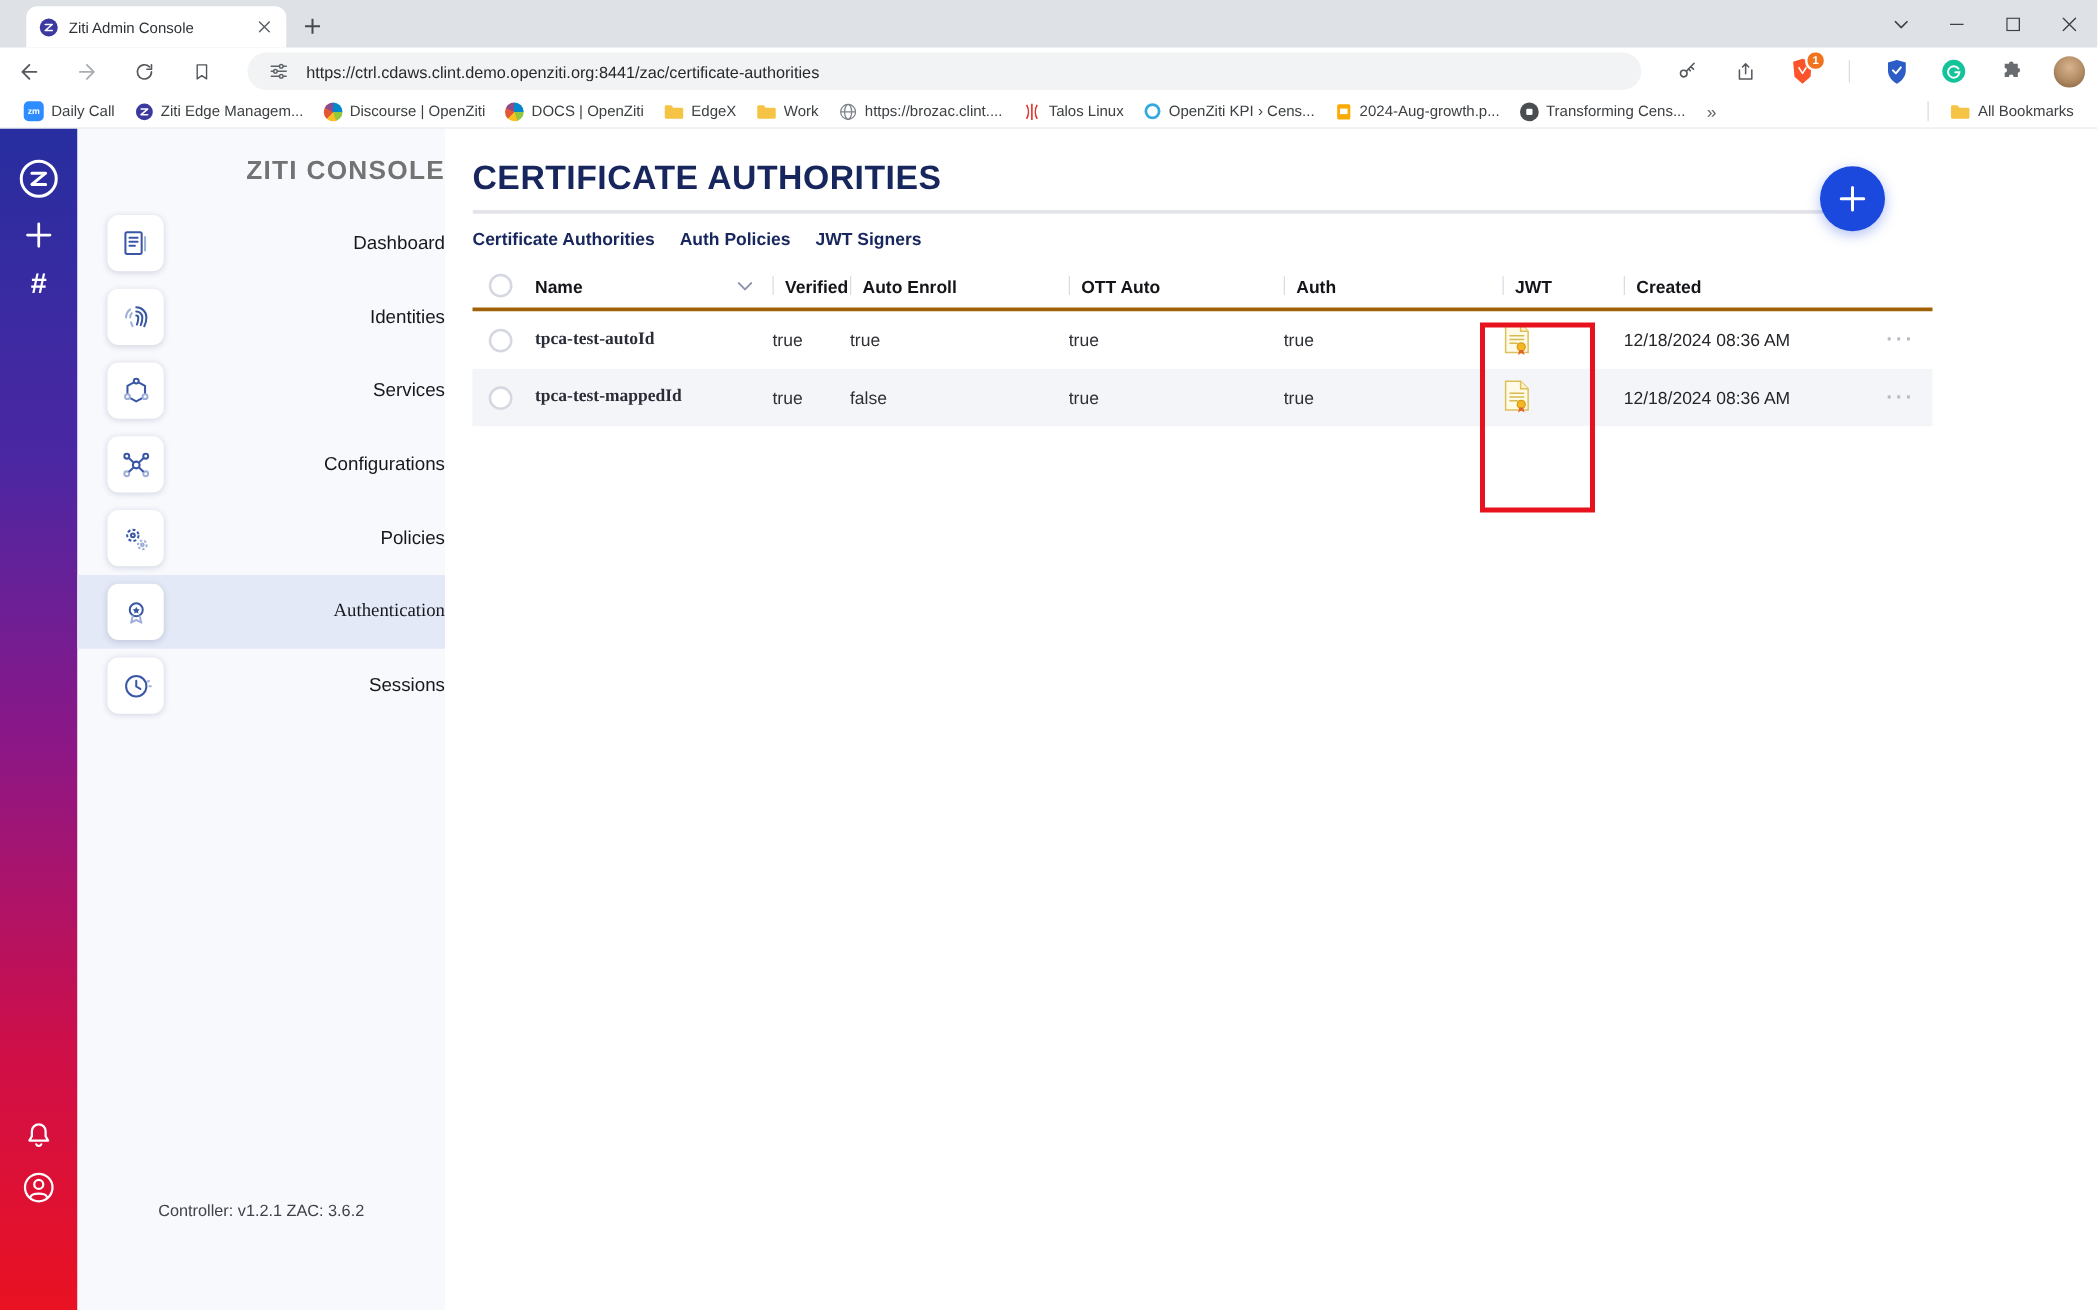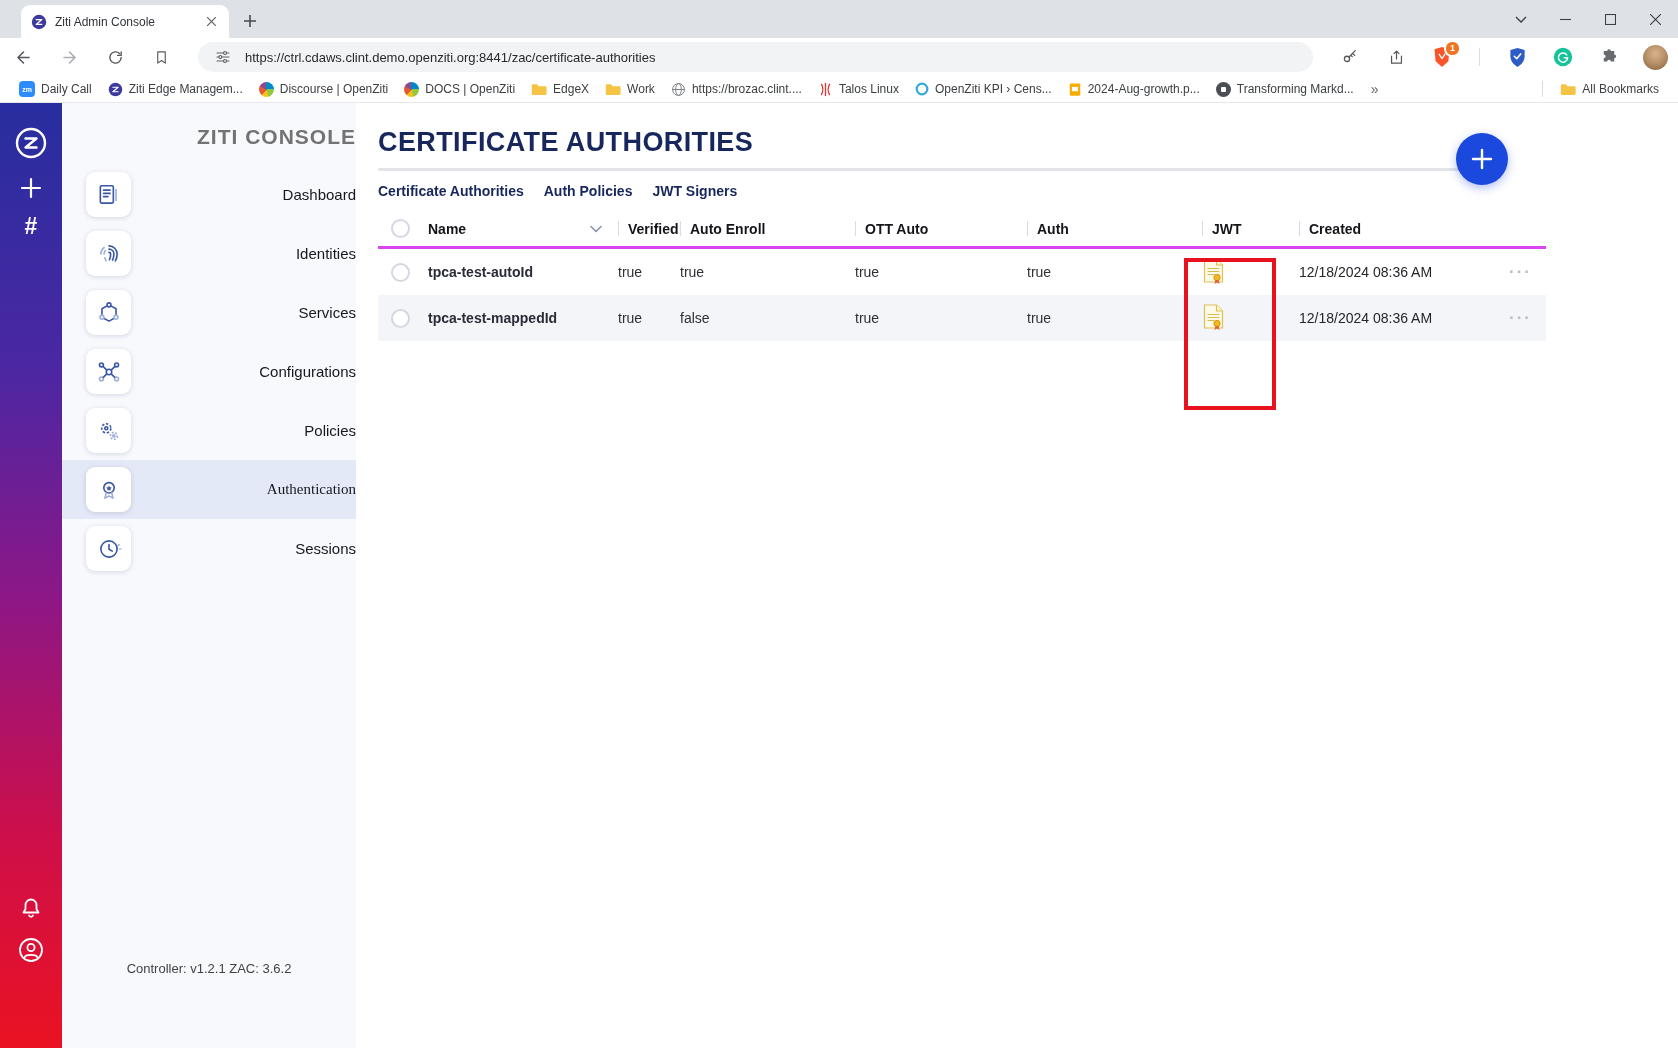--- a/index.html
+++ b/index.html
@@ -66,37 +66,37 @@
   .subtab { font-size:14px; font-weight:700; color:#17265c; }
 
   .filter-card { width:1168px; height:40px; margin-top:14px; border:1px solid #edeef4; border-radius:8px; display:flex; align-items:center; padding:0 12px; gap:10px; }
   .filter-input { width:296px; height:30px; border:1px solid #dbdee8; border-radius:16px; padding:0 15px; font-size:13px; color:#333; outline:none; background:#fff; }
   .filter-input::placeholder { color:#c4c8d4; }
   .search-btn { margin-left:8px; display:flex; }
   .pager { margin-left:auto; display:flex; align-items:center; gap:24px; padding-right:4px; }
   .pager-count { font-size:14px; font-weight:700; color:#1c1d22; }
 
   .table { width:1168px; margin-top:12px; }
-  .thead { display:flex; align-items:center; height:38px; border-bottom:3px solid #d946ef; }
+  .thead { display:flex; align-items:center; height:38px; border-bottom:3px solid #a16207; }
   .th { display:flex; align-items:center; font-size:14px; font-weight:700; color:#141519; }
   .sep::before { content:""; width:1px; height:15px; background:#d9dce4; margin-right:9px; }
   .c-check { width:50px; display:flex; align-items:center; flex:none; }
   .c-name { width:190px; flex:none; }
   .c-verified { width:62px; flex:none; }
   .c-autoenroll { width:175px; flex:none; }
   .c-ottauto { width:172px; flex:none; }
   .c-auth { width:175px; flex:none; }
   .c-jwt { width:97px; flex:none; }
   .c-created { width:190px; flex:none; }
   .c-actions { flex:1; display:flex; justify-content:flex-end; padding-right:14px; }
   .th.c-name { justify-content:space-between; padding-right:16px; }
   .circle { width:19px; height:19px; border:2px solid #d5d8e1; border-radius:50%; background:#fff; margin-left:13px; }
   .row { display:flex; align-items:center; height:46px; font-size:14px; }
   .row.alt { background:#f4f5f8; }
-  .cell-name { font-weight:700; color:#2a2c38; }
+  .cell-name { font-weight:700; color:#2a2c38;font-family:Liberation Serif, serif; }
   .val { color:#2e3035; }
   .date { color:#232529; }
   .menu-dots { color:#b9bcc4; font-size:17px; letter-spacing:2px; font-weight:700; }
 
   .annotation { position:absolute; left:828px; top:155px; width:92px; height:152px; border:4px solid #e8121f; pointer-events:none; z-index:5; }
 </style>
 </head>
 <body>
 
 <div class="tabstrip" data-interactable="false">
@@ -276,21 +276,21 @@
       <svg data-interactable="false" width="14" height="15" viewBox="0 0 16 16">
         <rect x="2" y="1" width="12" height="14" rx="1.5" fill="#f8ab00"></rect>
         <rect x="4.5" y="5" width="7" height="5" fill="#fff"></rect>
       </svg>
       <span class="bm-label" data-interactable="false">2024-Aug-growth.p...</span>
     </span>
   <span class="bm" data-interactable="true">
       <span class="fav-dark" data-interactable="false">
         <i></i>
       </span>
-      <span class="bm-label" data-interactable="false">Transforming Markd...</span>
+      <span class="bm-label" data-interactable="false">Transforming Cens...</span>
     </span>
   <span class="overflow-btn" data-interactable="true">»</span>
   <span class="bm-spacer"></span>
   <span class="bm-divider" data-interactable="false"></span>
   <span class="bm" data-interactable="true">
       <svg data-interactable="false" width="16" height="14" viewBox="0 0 20 16">
         <path d="M1 3.5C1 2.7 1.7 2 2.5 2h5l2 2.5H18c.8 0 1.5.7 1.5 1.5v8c0 .8-.7 1.5-1.5 1.5H2.5C1.7 15.5 1 14.8 1 14z" fill="#f6c444"></path>
       </svg>
       <span class="bm-label" data-interactable="false">All Bookmarks</span>
     </span>

